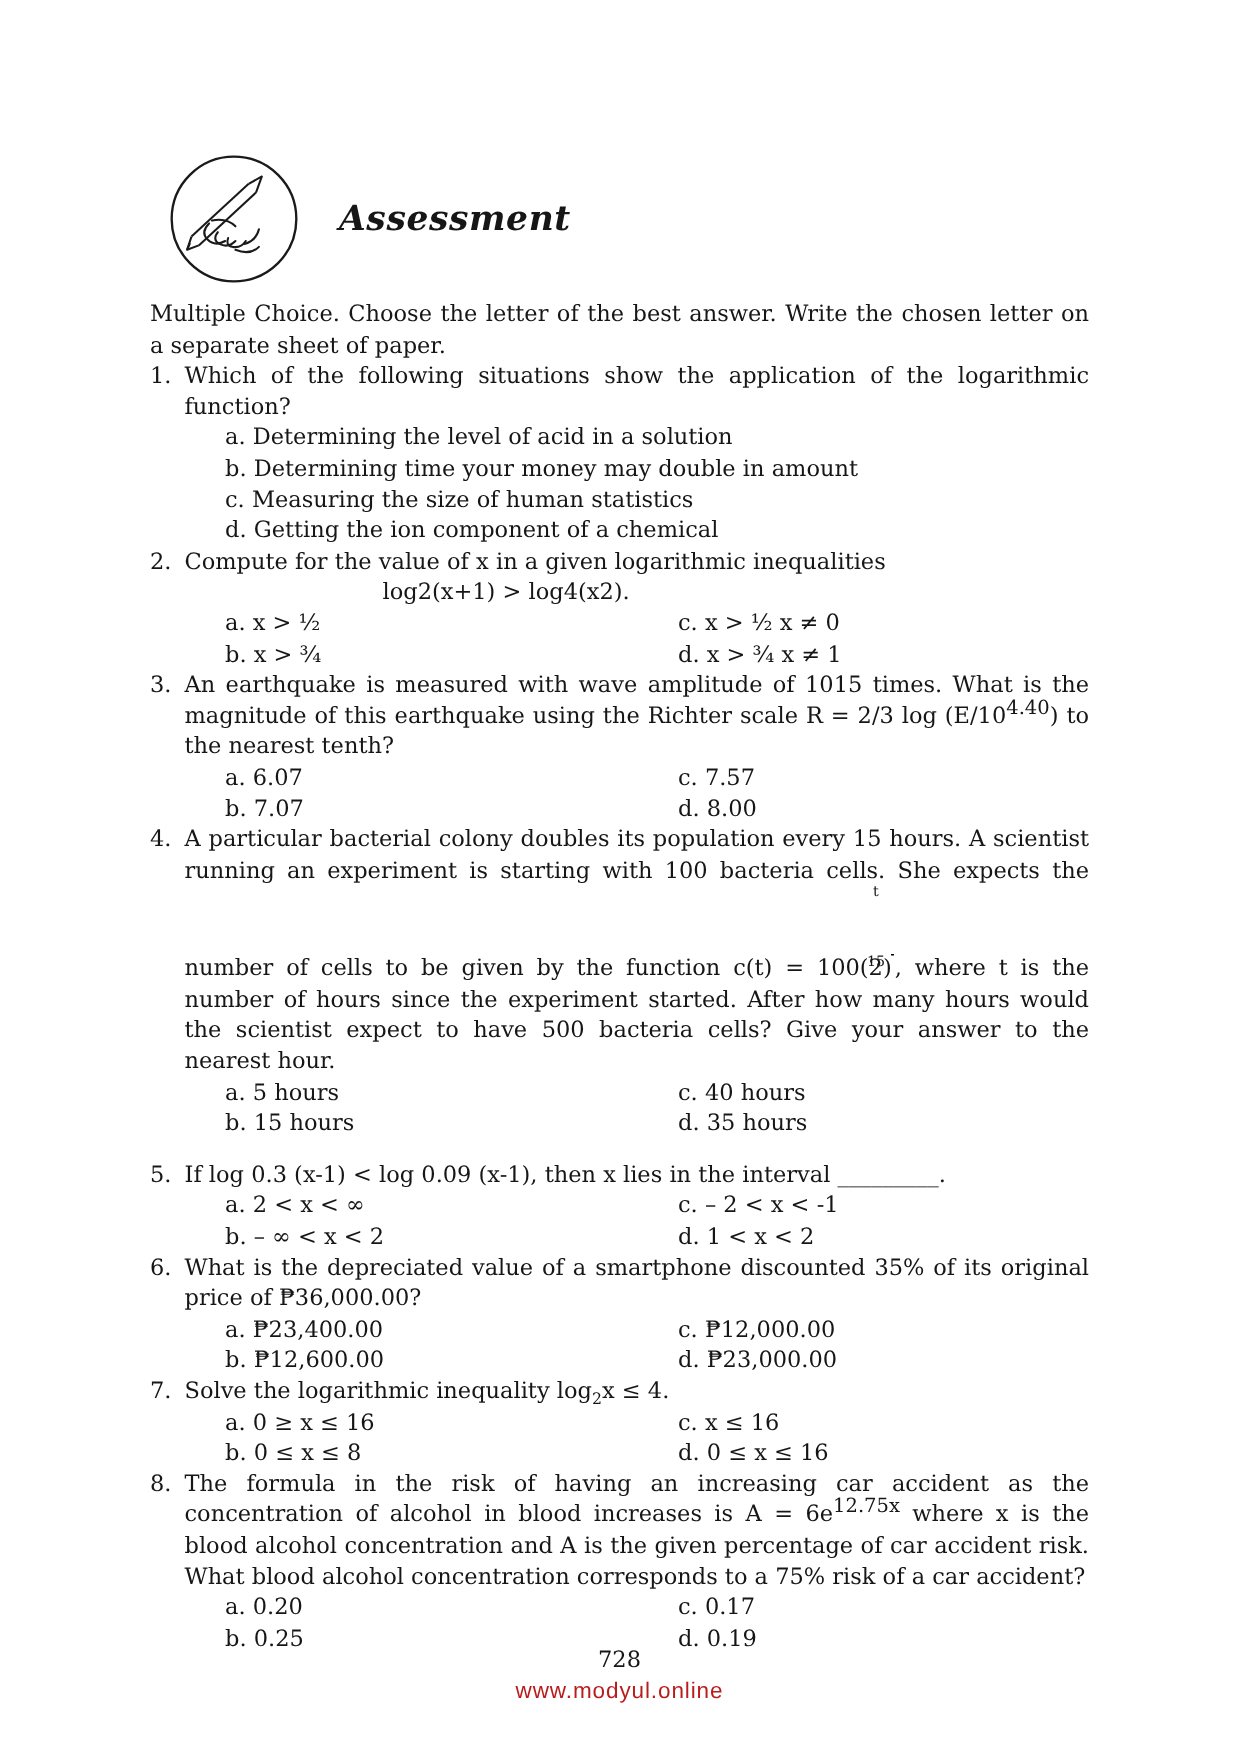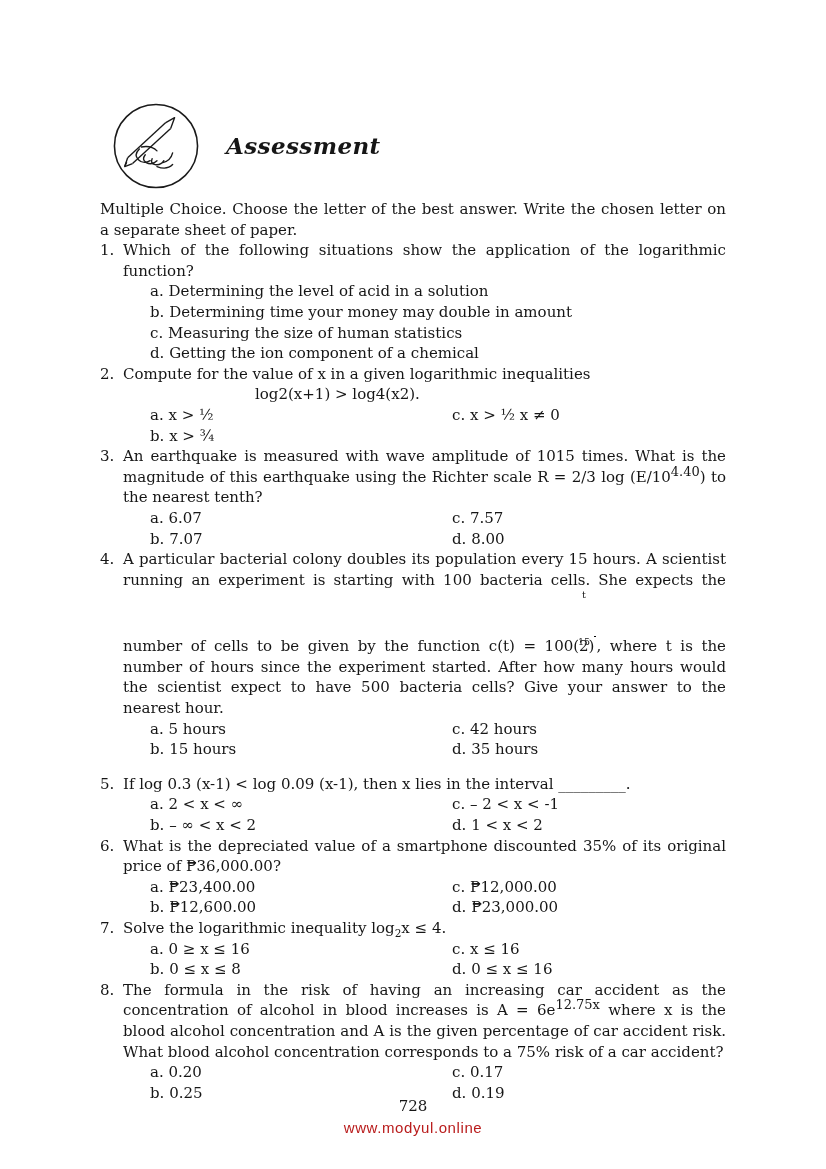--- a/index.html
+++ b/index.html
@@ -89,38 +89,39 @@
       </div>
     </div>
 
     <div>
       <p class="q"><span class="qnum">2.</span><span>Compute for the value of x in a given logarithmic inequalities</span></p>
       <div class="formula">log2(x+1) &gt; log4(x2).</div>
       <div class="opts2">
         <div>a. x &gt; ½</div>
         <div>c. x &gt; ½ x ≠ 0</div>
         <div>b. x &gt; ¾</div>
+        <div>d. x &gt; ¾ x ≠ 1</div>
       </div>
     </div>
 
     <div>
       <p class="q"><span class="qnum">3.</span><span>An earthquake is measured with wave amplitude of 1015 times. What is the magnitude of this earthquake using the Richter scale R = 2/3 log (E/10</span><sup>4.40</sup><span>) to the nearest tenth?</span></p>
       <div class="opts2">
         <div>a. 6.07</div>
         <div>c. 7.57</div>
         <div>b. 7.07</div>
         <div>d. 8.00</div>
       </div>
     </div>
 
     <div>
       <p class="q"><span class="qnum">4.</span><span>A particular bacterial colony doubles its population every 15 hours. A scientist running an experiment is starting with 100 bacteria cells. She expects the number of cells to be given by the function c(t) = 100(2)</span><span class="frac"><span class="num">t</span><span class="den">15</span></span><span>, where t is the number of hours since the experiment started. After how many hours would the scientist expect to have 500 bacteria cells? Give your answer to the nearest hour.</span></p>
       <div class="opts2">
         <div>a. 5 hours</div>
-        <div>c. 42 hours</div>
+        <div>c. 40 hours</div>
         <div>b. 15 hours</div>
         <div>d. 35 hours</div>
       </div>
     </div>
 
     <div class="gap-top">
       <p class="q"><span class="qnum">5.</span><span>If log 0.3 (x-1) &lt; log 0.09 (x-1), then x lies in the interval _________.</span></p>
       <div class="opts2">
         <div>a. 2 &lt; x &lt; ∞</div>
         <div>c. – 2 &lt; x &lt; -1</div>

